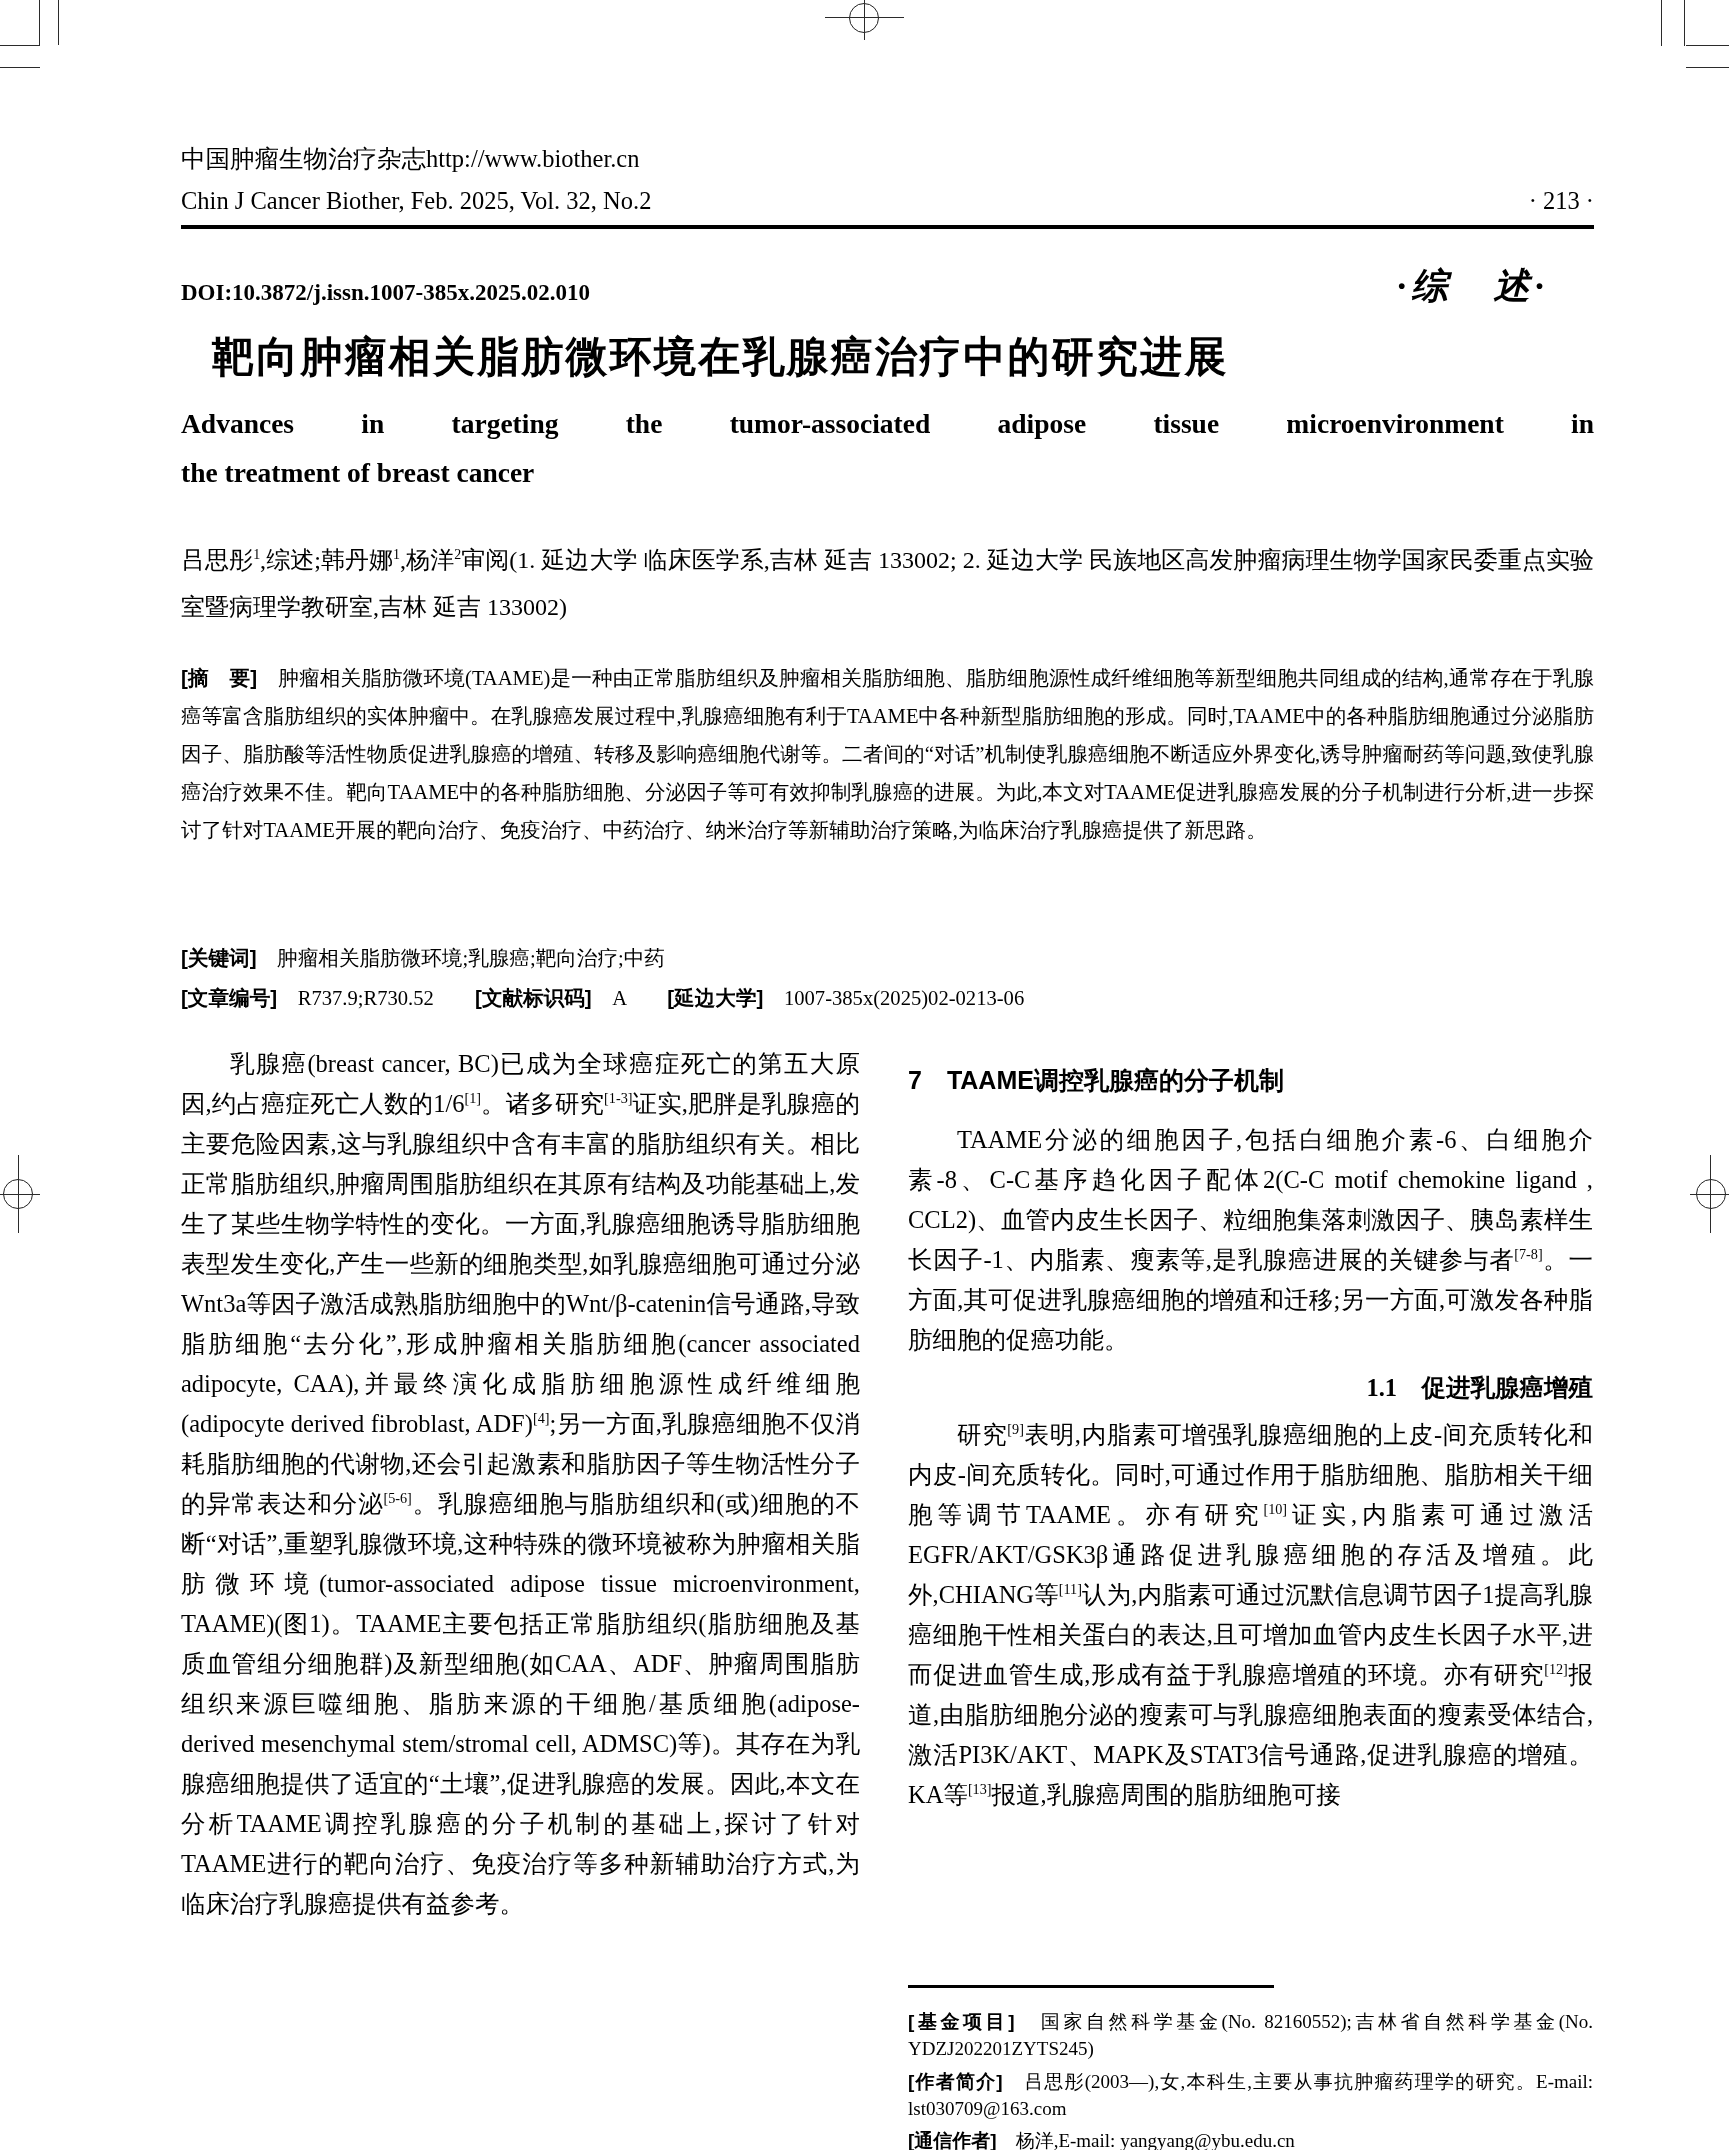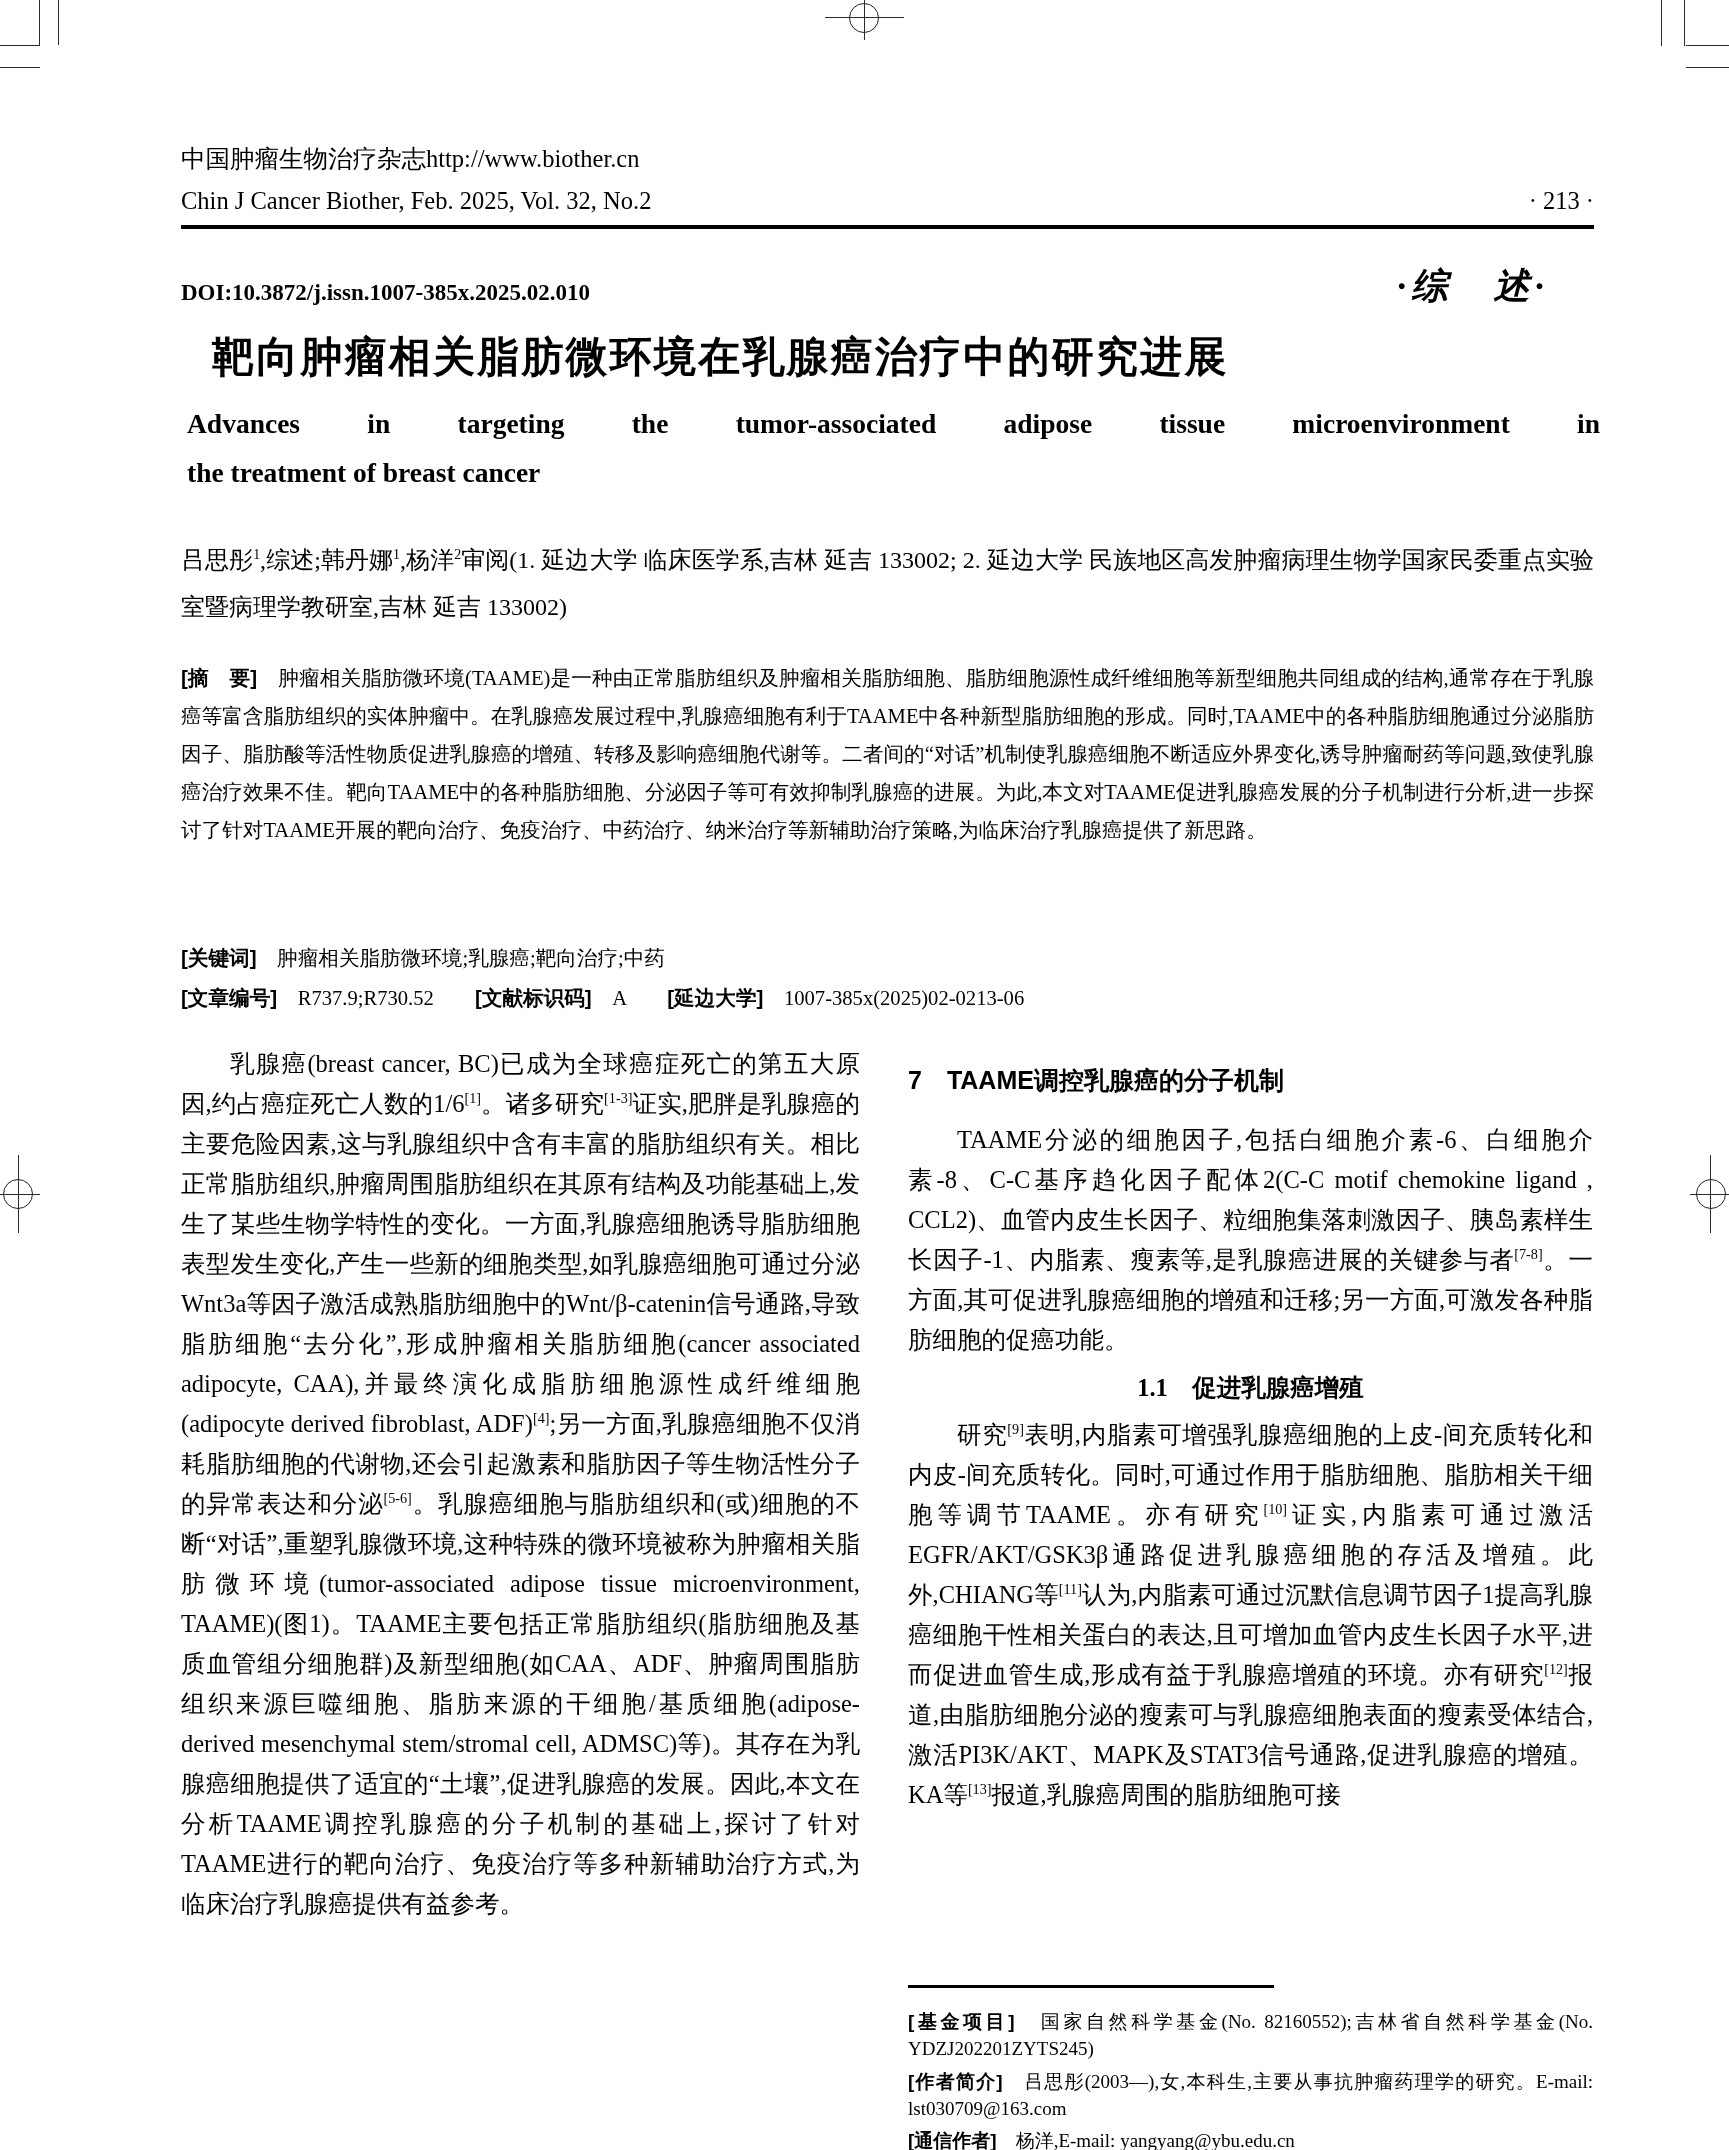--- a/index.html
+++ b/index.html
@@ -21,41 +21,41 @@
   .doi{position:absolute;left:181px;top:280px;font-size:23px;font-weight:bold;}
   .review-tag{
     position:absolute;left:1397px;top:262px;font-size:36px;font-weight:bold;font-style:italic;
     letter-spacing:5.2px;white-space:nowrap;
   }
 
   .title-zh{
     position:absolute;left:212px;top:329px;font-size:42px;font-weight:bold;letter-spacing:2.2px;
     font-family:"Liberation Sans","DejaVu Sans",sans-serif;white-space:nowrap;
   }
-  .title-en{position:absolute;left:187px;top:399px;width:1413px;font-size:27.5px;font-weight:bold;line-height:49px;}
+  .title-en{position:absolute;left:181px;top:399px;width:1413px;font-size:27.5px;font-weight:bold;line-height:49px;}
   .title-en .l1{text-align:justify;text-align-last:justify;}
 
   .authors{position:absolute;left:181px;top:537px;width:1413px;font-size:24px;line-height:47px;text-align:justify;}
 
   .abstract{position:absolute;left:181px;top:659px;width:1413px;font-size:20.6px;line-height:38px;text-align:justify;}
   .meta{position:absolute;left:181px;top:938px;width:1413px;font-size:20.6px;line-height:40px;}
   .meta .row{white-space:nowrap;}
 
   b.lbl{font-family:"Liberation Sans","DejaVu Sans",sans-serif;font-weight:bold;}
   sup{font-size:0.58em;line-height:0;}
 
   .colL{position:absolute;left:181px;top:1044px;width:679px;font-size:24.5px;line-height:40px;text-align:justify;}
   .colR{position:absolute;left:908px;top:1044px;width:685px;font-size:24.5px;line-height:40px;text-align:justify;}
   .colL p,.colR p{margin:0;text-indent:2em;}
 
   h2.sec{
     margin:16.3px 0 20px 0;font-size:25px;line-height:40px;font-weight:bold;text-indent:0;
     font-family:"Liberation Sans","DejaVu Sans",sans-serif;text-align:left;
   }
-  h3.subsec{margin:7.7px 0 6.9px 0;font-size:24.5px;line-height:40px;font-weight:bold;text-indent:0;text-align:center;}
+  h3.subsec{margin:7.7px 0 6.9px 0;font-size:24.5px;line-height:40px;font-weight:bold;text-indent:0;text-align:right;}
 
   .footnote{position:absolute;left:908px;top:1985px;width:685px;font-size:19px;line-height:27px;text-align:justify;}
   .footnote .fnrule{width:366px;height:3.4px;background:#000;margin:0 0 20px 0;}
   .footnote p{margin:0 0 5.2px 0;}
 </style>
 </head>
 <body>
 
 <div class="mark" style="left:39px;top:0;width:1.3px;height:46px"></div>
 <div class="mark" style="left:58px;top:0;width:1.3px;height:45px"></div>

